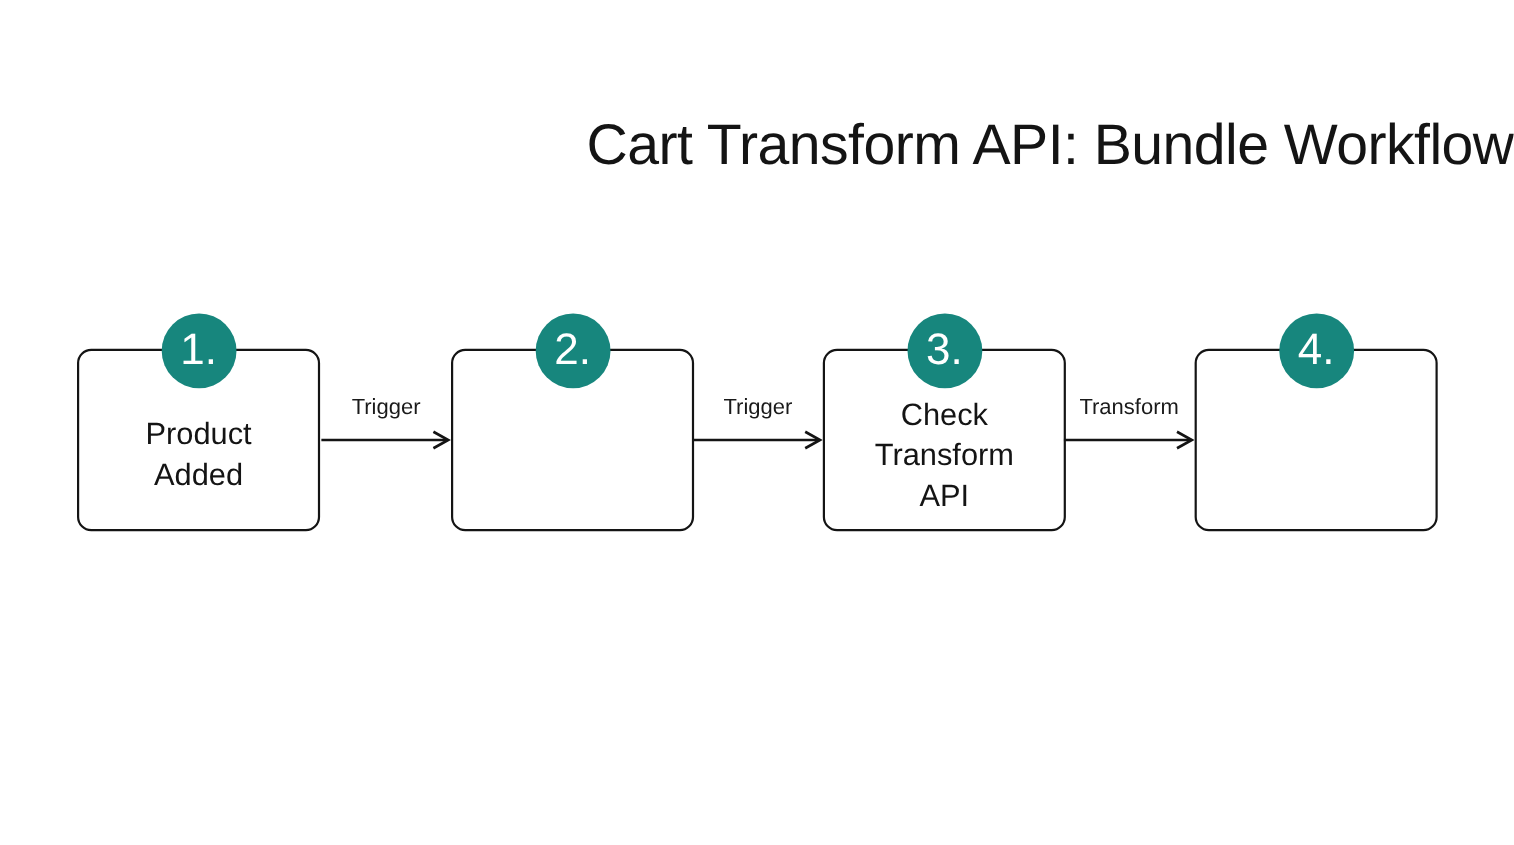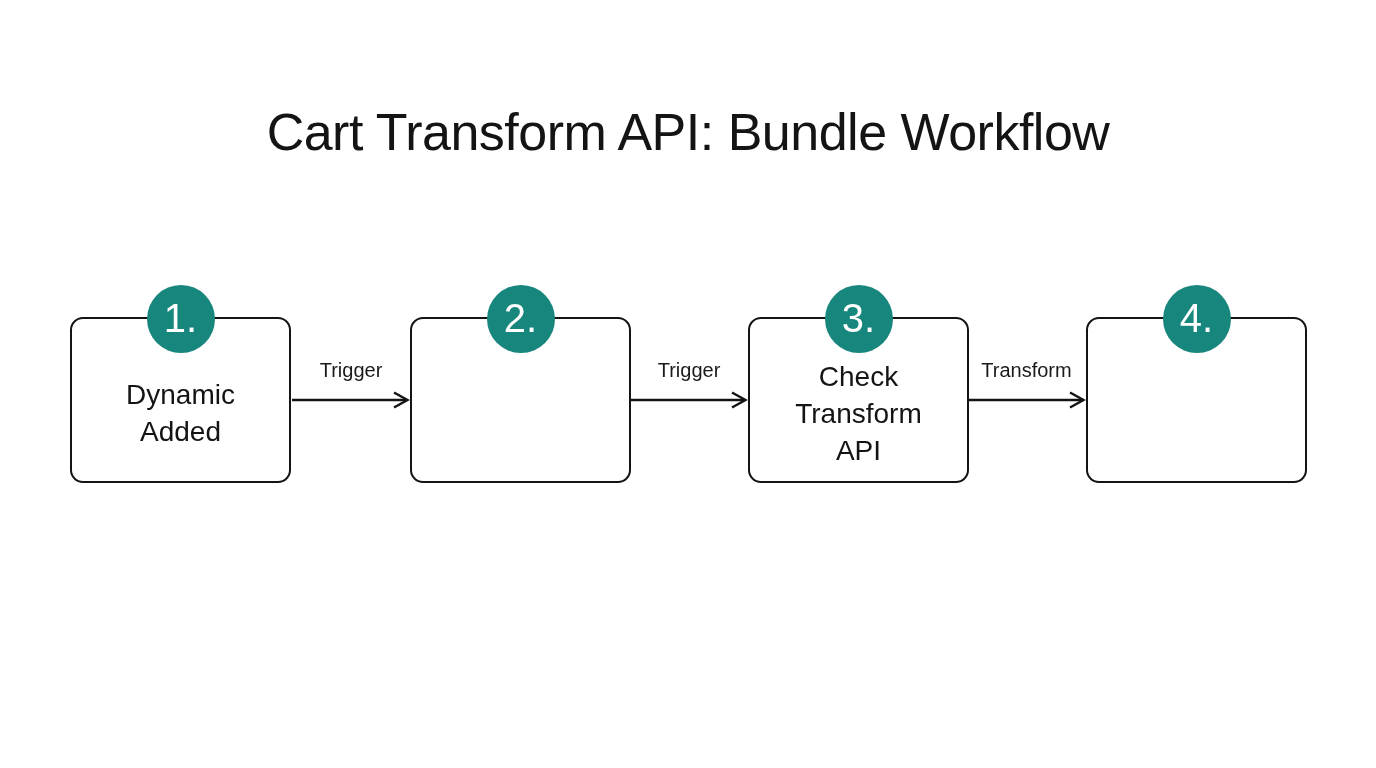--- a/index.html
+++ b/index.html
@@ -17,21 +17,21 @@
   }
   .canvas{
     position:relative;
     width:1376px;height:768px;
     background:var(--bg);
   }
   .title{
     position:absolute;
     left:0;right:0;
     top:102px;
-    text-align:center;
+    text-align:right;
     font-size:52px;
     font-weight:500;
     letter-spacing:-0.5px;
     color:var(--ink);
   }
   .node{
     position:absolute;
     top:317px;
     width:221px;
     height:166px;
@@ -99,21 +99,21 @@
 </style>
 </head>
 <body>
 
 <div class="canvas">
 
   <h1 class="title">Cart Transform API: Bundle Workflow</h1>
 
   <div class="node node-1">
     <div class="badge">1.</div>
-    <div class="node-label">Dynamic
+    <div class="node-label">Product
 Added</div>
   </div>
 
   <div class="connector connector-1">
     <span class="connector-label">Trigger</span>
     <svg class="arrow-svg" width="118" height="18" viewBox="0 0 118 18">
       <line x1="0" y1="9" x2="114" y2="9" stroke="#141414" stroke-width="2.4"></line>
       <polyline points="102,1.5 115.5,9 102,16.5" fill="none" stroke="#141414" stroke-width="2.4"></polyline>
     </svg>
   </div>

